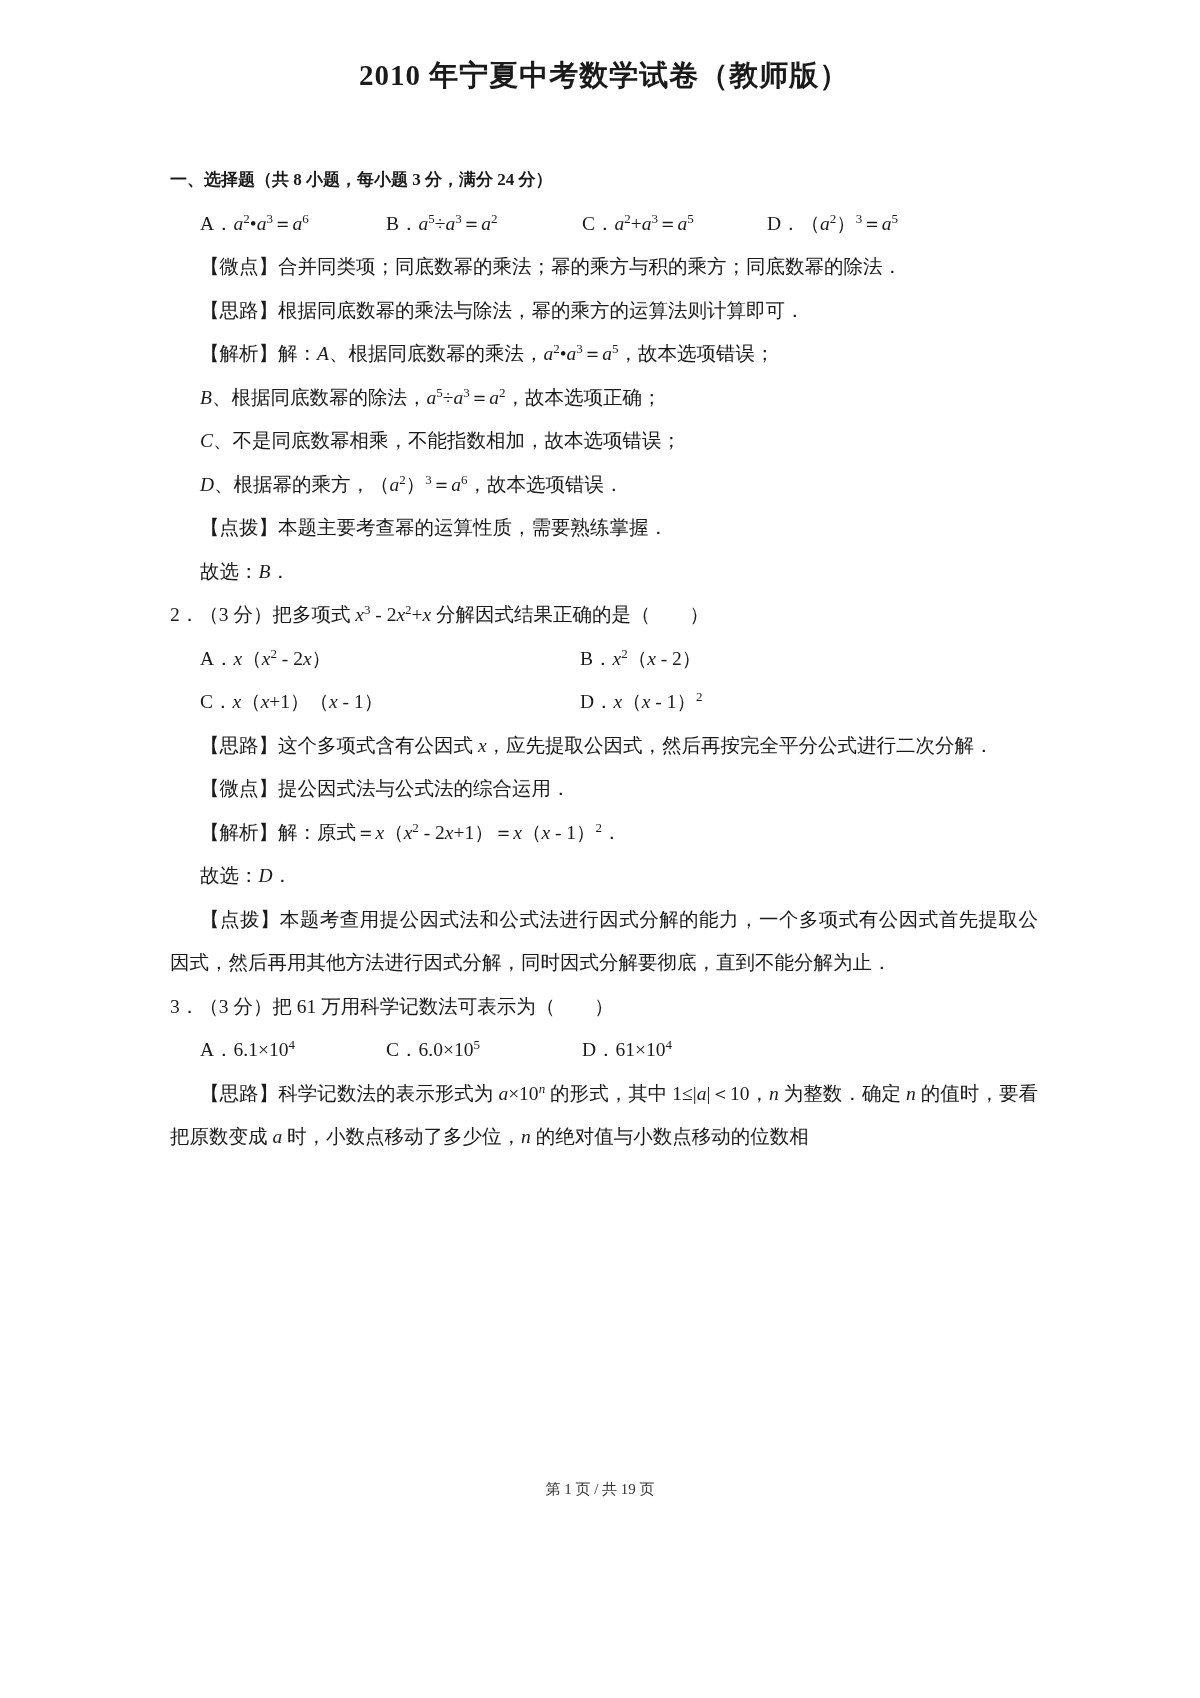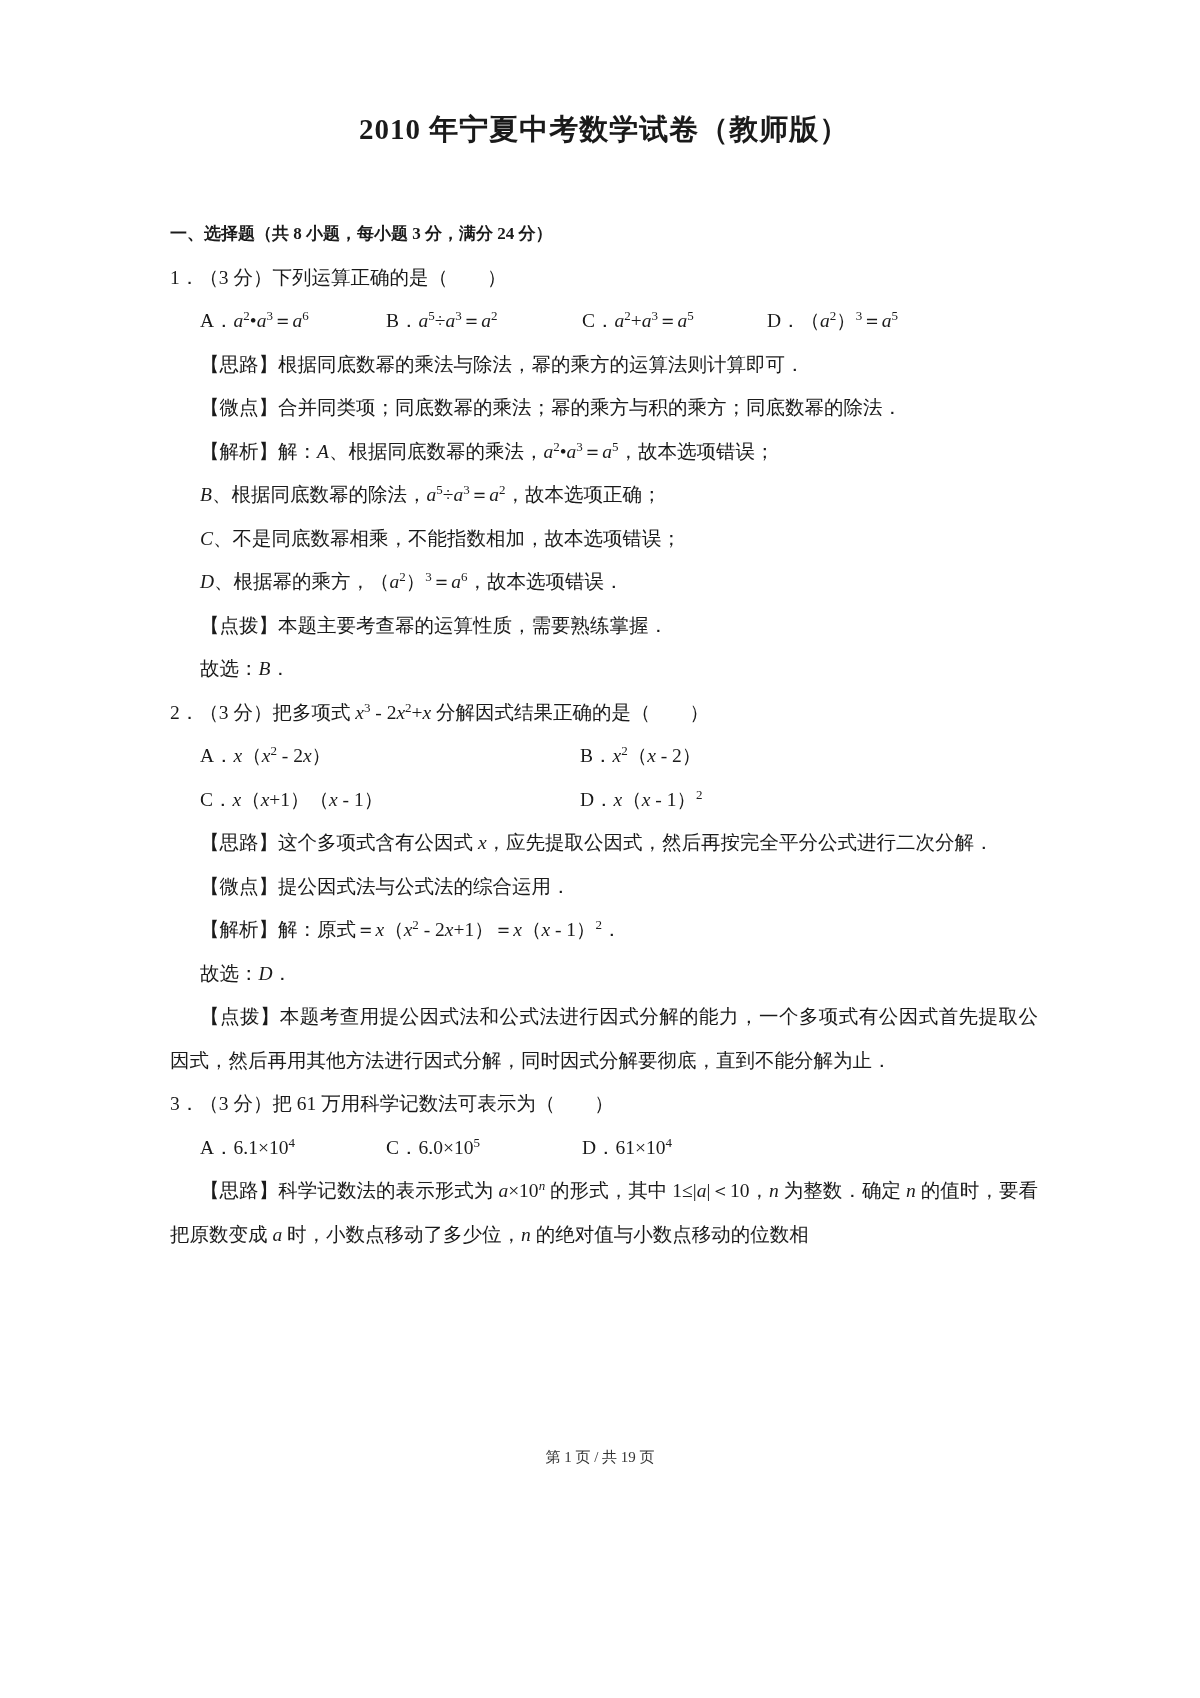--- a/index.html
+++ b/index.html
@@ -10,21 +10,21 @@
   .page {
     position: relative;
     width: 1200px;
     height: 1698px;
     background: #ffffff;
     color: #1a1a1a;
     font-family: "Liberation Serif", "DejaVu Serif", serif;
     overflow: hidden;
   }
   .content {
-    padding: 110px 162px 0 170px;
+    padding: 56px 162px 0 170px;
     font-size: 19.5px;
   }
   .title {
     margin: 0;
     text-align: center;
     font-size: 29px;
     line-height: 38px;
     font-weight: 700;
     letter-spacing: 1px;
   }
@@ -61,45 +61,44 @@
   sup {
     font-size: 13px;
     line-height: 0;
   }
   i {
     font-style: italic;
   }
   .footer {
     position: absolute;
     left: 0;
-    top: 1448px;
+    top: 1480px;
     width: 100%;
     text-align: center;
     font-size: 15px;
     color: #333333;
   }
 </style>
 </head>
 <body>
 
 <div class="page">
   <div class="content">
 
     <h1 class="title">2010 年宁夏中考数学试卷（教师版）</h1>
     <h2 class="section">一、选择题（共 8 小题，每小题 3 分，满分 24 分）</h2>
 
-    <p class="stem">1．（3 分）下列运算正确的是（　　）</p>
     <div class="opts4">
       <span>A．<i>a</i><sup>2</sup>•<i>a</i><sup>3</sup>＝<i>a</i><sup>6</sup></span>
       <span>B．<i>a</i><sup>5</sup>÷<i>a</i><sup>3</sup>＝<i>a</i><sup>2</sup></span>
       <span>C．<i>a</i><sup>2</sup>+<i>a</i><sup>3</sup>＝<i>a</i><sup>5</sup></span>
       <span>D．（<i>a</i><sup>2</sup>）<sup>3</sup>＝<i>a</i><sup>5</sup></span>
     </div>
+    <p class="line">【微点】合并同类项；同底数幂的乘法；幂的乘方与积的乘方；同底数幂的除法．</p>
     <p class="line">【思路】根据同底数幂的乘法与除法，幂的乘方的运算法则计算即可．</p>
-    <p class="line">【微点】合并同类项；同底数幂的乘法；幂的乘方与积的乘方；同底数幂的除法．</p>
     <p class="line">【解析】解：<i>A</i>、根据同底数幂的乘法，<i>a</i><sup>2</sup>•<i>a</i><sup>3</sup>＝<i>a</i><sup>5</sup>，故本选项错误；</p>
     <p class="line"><i>B</i>、根据同底数幂的除法，<i>a</i><sup>5</sup>÷<i>a</i><sup>3</sup>＝<i>a</i><sup>2</sup>，故本选项正确；</p>
     <p class="line"><i>C</i>、不是同底数幂相乘，不能指数相加，故本选项错误；</p>
     <p class="line"><i>D</i>、根据幂的乘方，（<i>a</i><sup>2</sup>）<sup>3</sup>＝<i>a</i><sup>6</sup>，故本选项错误．</p>
     <p class="line">【点拨】本题主要考查幂的运算性质，需要熟练掌握．</p>
     <p class="line">故选：<i>B</i>．</p>
 
     <p class="stem">2．（3 分）把多项式 <i>x</i><sup>3</sup> - 2<i>x</i><sup>2</sup>+<i>x</i> 分解因式结果正确的是（　　）</p>
     <div class="opts2">
       <span>A．<i>x</i>（<i>x</i><sup>2</sup> - 2<i>x</i>）</span>

